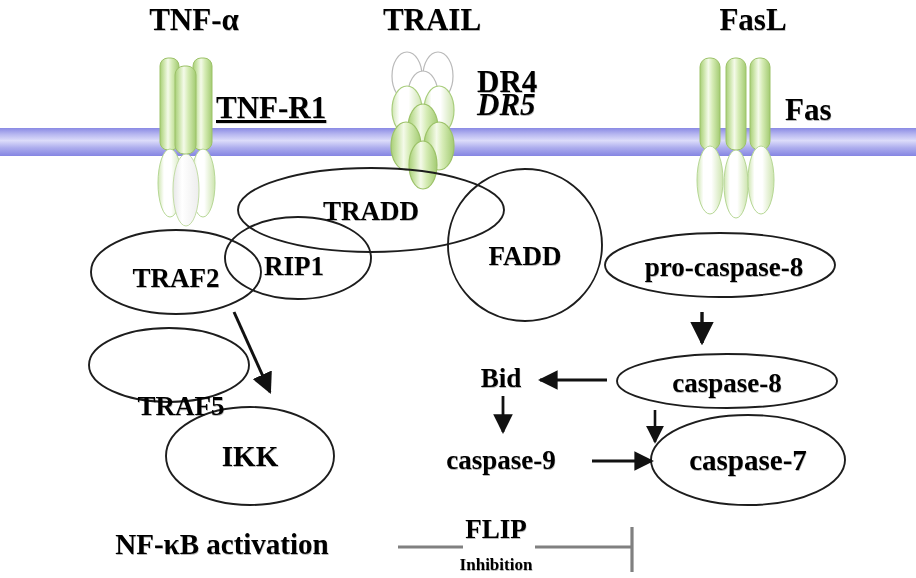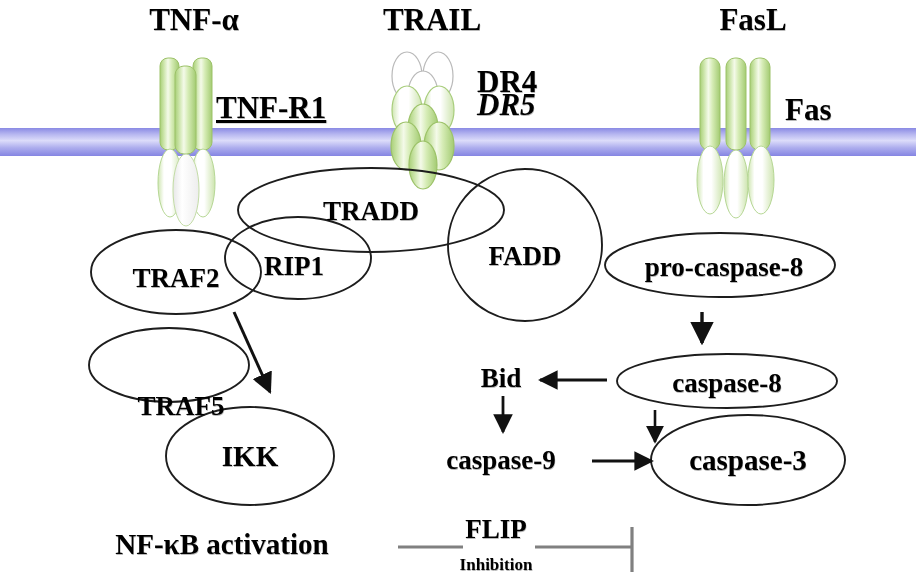--- a/index.html
+++ b/index.html
@@ -143,21 +143,21 @@
   <div class="lbl lbl-xl" style="left:785px; top:79px;margin-top:15px;">Fas</div>
 
   <div class="lbl lbl-md center" style="left:371px; top:198px;">TRADD</div>
   <div class="lbl lbl-md center" style="left:294px; top:253px;">RIP1</div>
   <div class="lbl lbl-md center" style="left:176px; top:265px;">TRAF2</div>
   <div class="lbl lbl-md center" style="left:181px; top:354px;margin-top:39px;">TRAF5</div>
   <div class="lbl lbl-lg center" style="left:250px; top:442px;">IKK</div>
   <div class="lbl lbl-md center" style="left:525px; top:243px;">FADD</div>
   <div class="lbl lbl-md center" style="left:724px; top:254px;">pro-caspase-8</div>
   <div class="lbl lbl-md center" style="left:727px; top:370px;">caspase-8</div>
-  <div class="lbl lbl-lg center" style="left:748px; top:446px;">caspase-3</div>
+  <div class="lbl lbl-lg center" style="left:748px; top:446px;">caspase-7</div>
 
   <div class="lbl lbl-md center" style="left:501px; top:365px;">Bid</div>
   <div class="lbl lbl-md center" style="left:501px; top:447px;">caspase-9</div>
   <div class="lbl lbl-md center" style="left:496px; top:516px;">FLIP</div>
   <div class="lbl lbl-xs center" style="left:496px; top:556px;">Inhibition</div>
   <div class="lbl lbl-lg center" style="left:222px; top:530px;">NF-κB activation</div>
 
 </div>
 
 </body></html>

